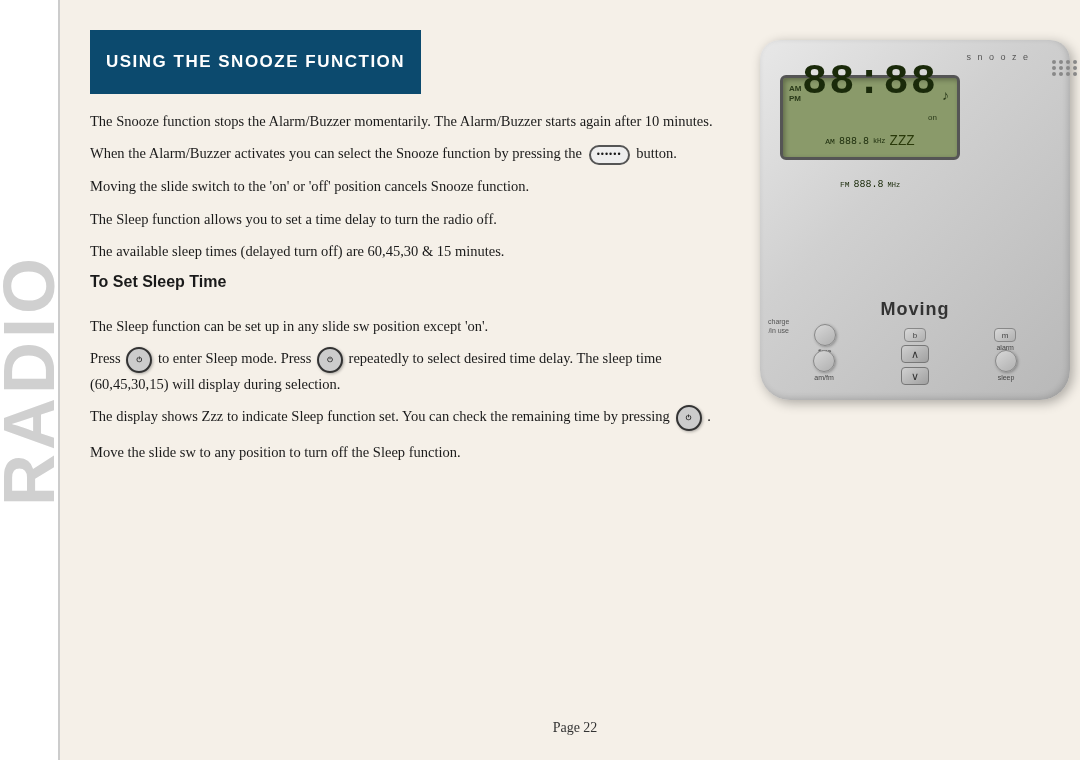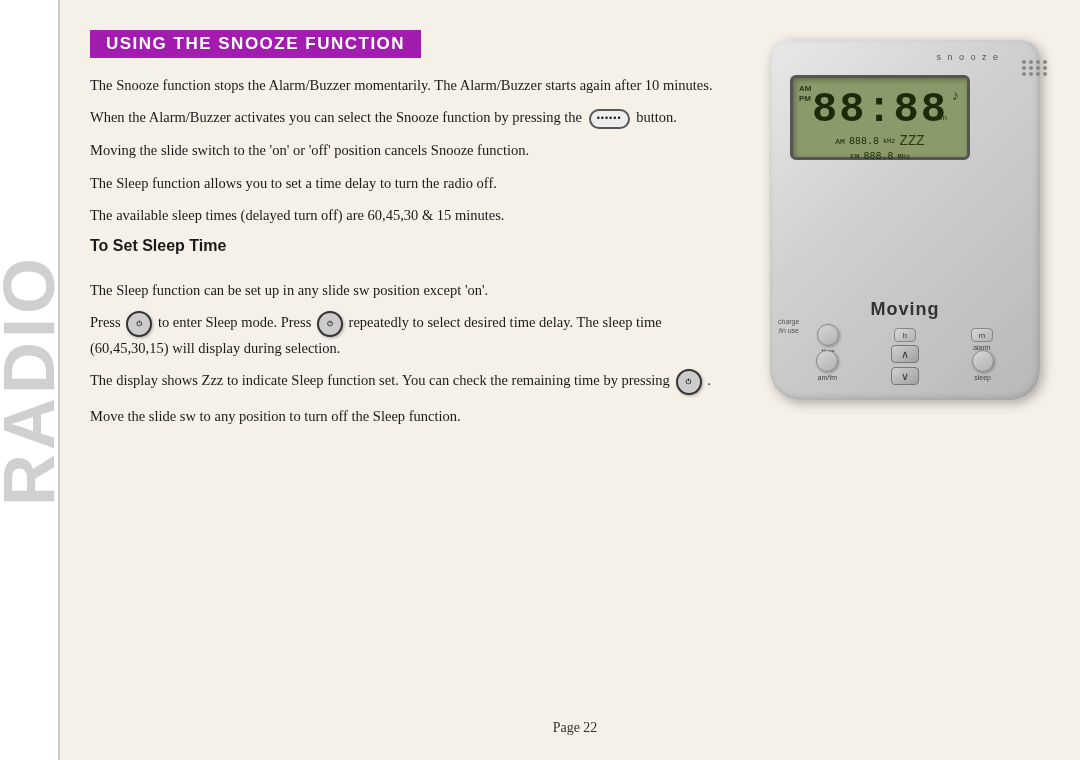--- a/index.html
+++ b/index.html
@@ -49,23 +49,23 @@
       flex: 1;
       gap: 20px;
     }
 
     .text-section {
       flex: 1;
       padding-right: 10px;
     }
 
     .section-header {
-      background: #a21caf;
+      background: #0c4a6e;
       color: #fff;
-      padding: 4px 16px;
+      padding: 22px 16px;
       display: inline-block;
       font-size: 17px;
       font-weight: 900;
       letter-spacing: 1.5px;
       text-transform: uppercase;
       margin-bottom: 16px;
       font-family: Arial, sans-serif;
     }
 
     .para {
@@ -103,21 +103,21 @@
     }
 
     .device-wrapper {
       position: relative;
       width: 290px;
       height: 420px;
     }
 
     
     .device-body {
-      width: 270px;
+      width: 310px;
       height: 360px;
       background: linear-gradient(135deg, #e8e8e8 0%, #d0d0d0 40%, #b8b8b8 100%);
       border-radius: 20px 20px 30px 30px;
       position: relative;
       box-shadow: 3px 3px 12px rgba(0,0,0,0.3), inset -2px -2px 6px rgba(0,0,0,0.15);
       margin: 0 auto;
     }
 
     .snooze-label {
       position: absolute;
@@ -136,20 +136,21 @@
       width: 180px;
       height: 85px;
       background: #8a9a6a;
       border-radius: 6px;
       border: 3px solid #555;
       display: flex;
       flex-direction: column;
       align-items: center;
       justify-content: center;
       box-shadow: inset 2px 2px 5px rgba(0,0,0,0.3);
+      gap: 28px;
     }
 
     .am-pm-row {
       position: absolute;
       top: 6px;
       left: 6px;
       display: flex;
       flex-direction: column;
       font-size: 8px;
       font-weight: bold;

